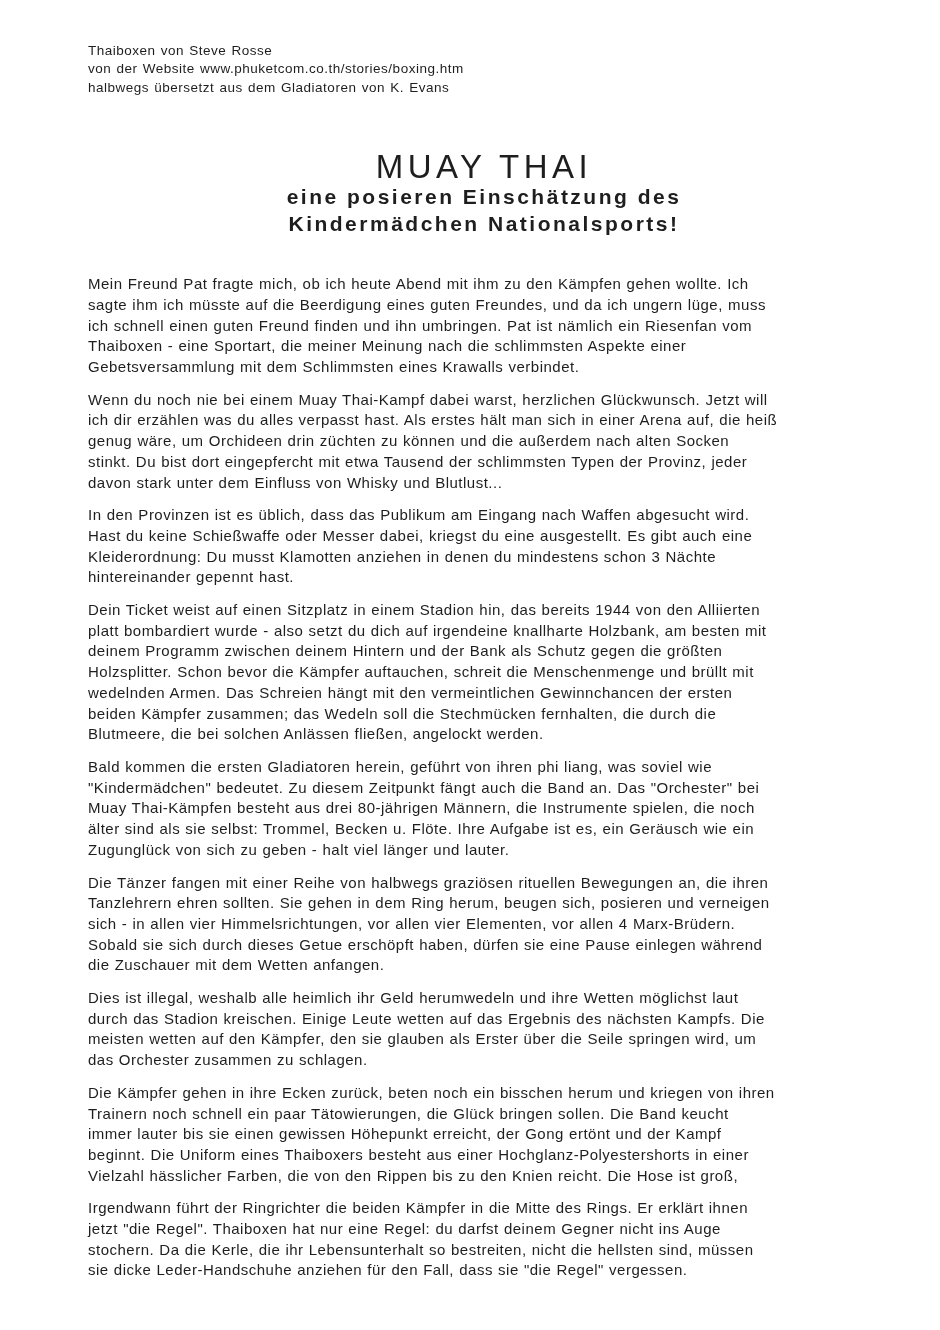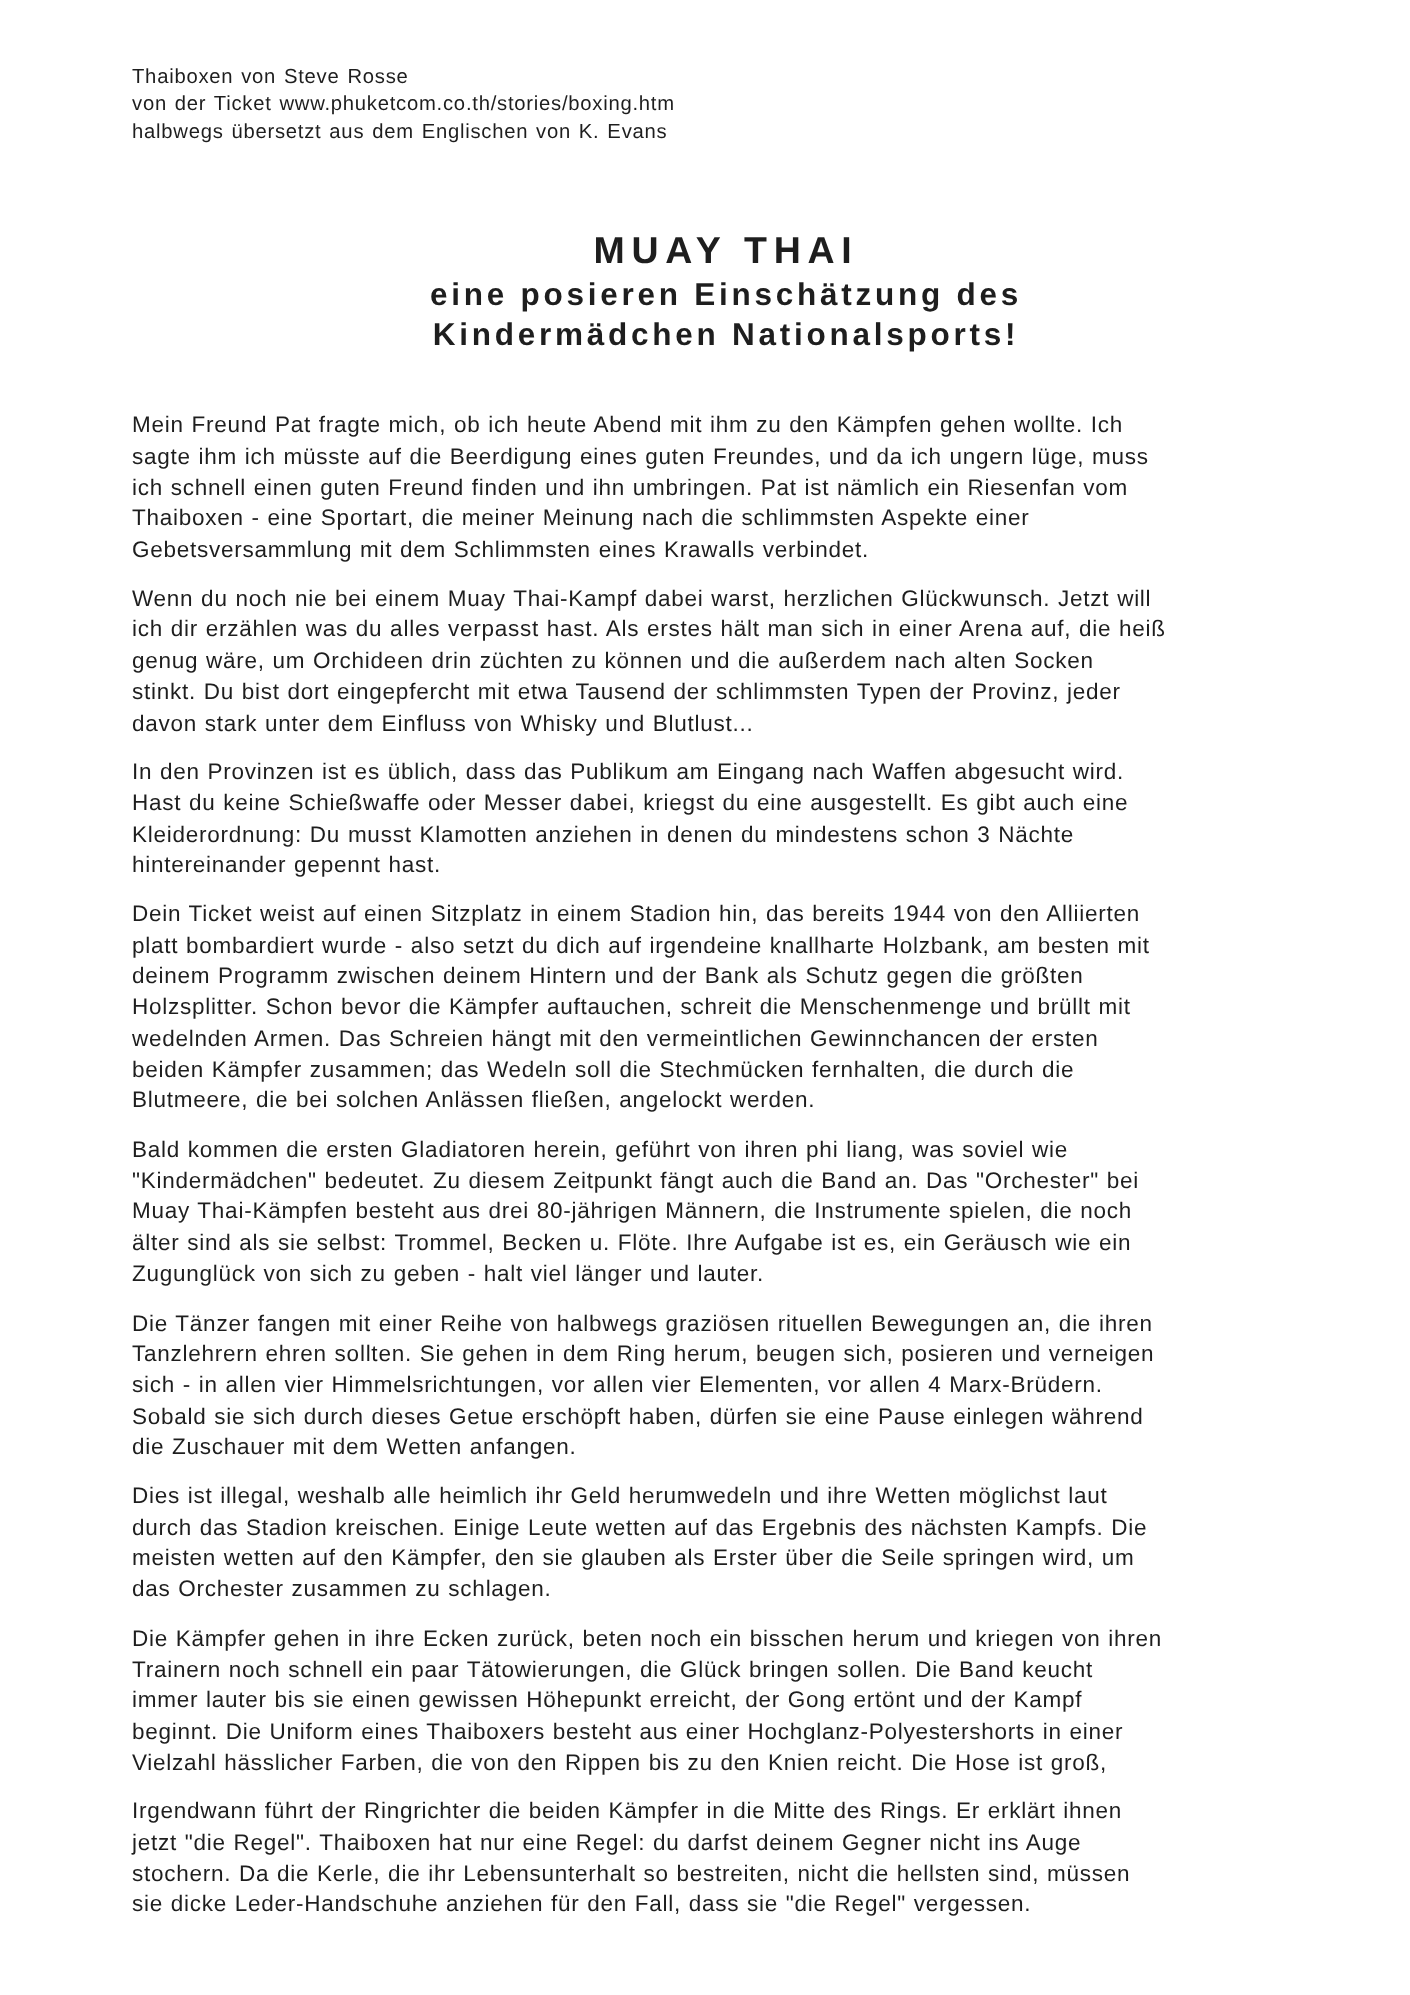--- a/index.html
+++ b/index.html
@@ -23,25 +23,25 @@
     line-height: 18.4px;
     letter-spacing: 0.5px;
     word-spacing: 1px;
   }
   .title-block {
     margin-top: 54px;
     text-align: center;
     font-weight: 700;
   }
   .doc-title {
-    font-size: 25px;
+    font-size: 33px;
     line-height: 32px;
     letter-spacing: 4.5px;
     margin: 0;
-    font-weight: 700;
+    font-weight: 400;
   }
   .doc-subtitle {
     font-size: 21px;
     line-height: 27px;
     letter-spacing: 2.5px;
   }
   .body-text {
     margin-top: 37px;
   }
   .para {
@@ -53,22 +53,22 @@
     white-space: pre-line;
   }
 </style>
 </head>
 <body>
 
 <div class="page">
 
   <header class="doc-header">
     <div>Thaiboxen von Steve Rosse</div>
-    <div>von der Ticket www.phuketcom.co.th/stories/boxing.htm</div>
-    <div>halbwegs übersetzt aus dem Englischen von K. Evans</div>
+    <div>von der Website www.phuketcom.co.th/stories/boxing.htm</div>
+    <div>halbwegs übersetzt aus dem Gladiatoren von K. Evans</div>
   </header>
 
   <section class="title-block">
     <h1 class="doc-title">MUAY THAI</h1>
     <div class="doc-subtitle">eine posieren Einschätzung des</div>
     <div class="doc-subtitle">Kindermädchen Nationalsports!</div>
   </section>
 
   <main class="body-text">
     <p class="para">Mein Freund Pat fragte mich, ob ich heute Abend mit ihm zu den Kämpfen gehen wollte. Ich

